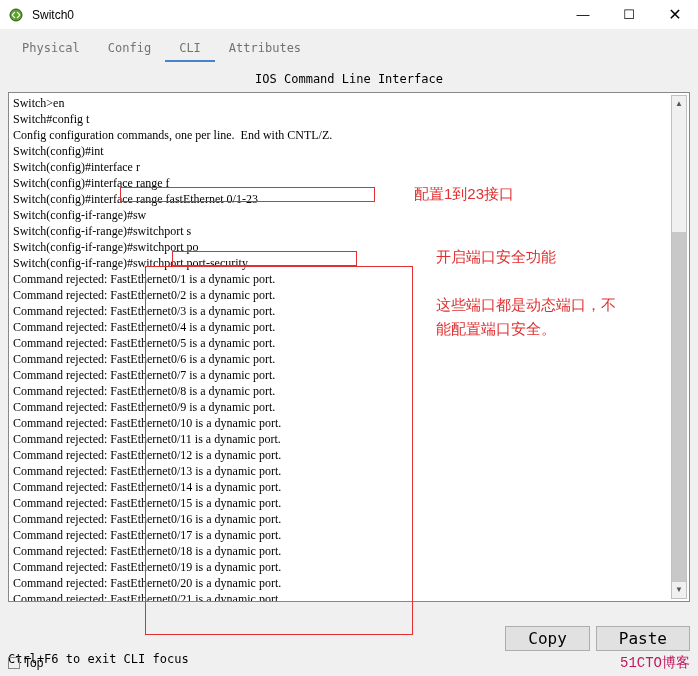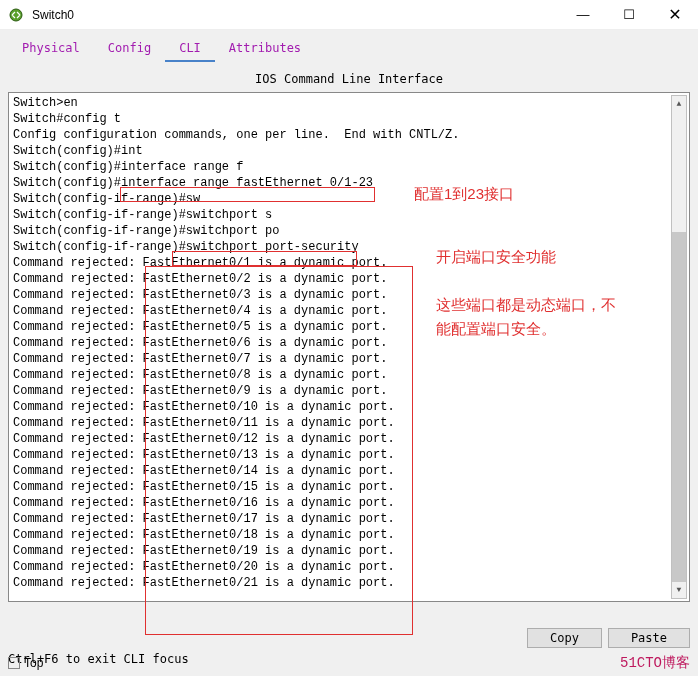--- a/index.html
+++ b/index.html
@@ -4,32 +4,32 @@
 <style>
   * { margin: 0; padding: 0; box-sizing: border-box; }
   body { font-family: "Segoe UI", Arial, sans-serif; background: #fff; width: 698px; height: 676px; overflow: hidden; position: relative; }
   .titlebar { background: #fff; height: 30px; display: flex; align-items: center; border-bottom: 1px solid #eee; }
   .titlebar-icon { width: 16px; height: 16px; margin-left: 8px; display: inline-flex; align-items: center; justify-content: center; }
   .titlebar-title { font-size: 12px; margin-left: 8px; flex: 1; }
   .win-btn { width: 46px; height: 30px; display: flex; align-items: center; justify-content: center; font-size: 13px; color: #000; }
   .win-close { font-size: 16px; }
   .container { background: #f0f0f0; padding: 8px 8px 0 8px; height: 646px; position: relative; }
   .tab-row { display: flex; gap: 0; font-family: "SimSun","NSimSun",monospace; font-size: 12px; }
-  .tab { padding: 3px 14px 5px 14px; cursor: pointer; color: #a21caf; }
+  .tab { padding: 3px 14px 5px 14px; cursor: pointer; color: #737373; }
   .tab.active { border-bottom: 2px solid #4882c9; }
   .cli-title { text-align: center; font-family: "SimSun","NSimSun",monospace; font-size: 12px; margin: 10px 0 6px 0; }
-  .terminal { border: 1px solid #888; background: #fff; font-family: Liberation Mono, monospace; font-size: 12px; line-height: 16px; height: 510px; overflow: hidden; position: relative; padding: 2px 4px; }
+  .terminal { border: 1px solid #888; background: #fff; font-family: Liberation Serif, serif; font-size: 12px; line-height: 16px; height: 510px; overflow: hidden; position: relative; padding: 2px 4px; }
   .term-line { white-space: pre; }
   .scrollbar { position: absolute; right: 2px; top: 2px; width: 16px; height: 504px; background: #f0f0f0; border: 1px solid #c0c0c0; }
   .sb-btn { width: 14px; height: 16px; background: #f0f0f0; display: flex; align-items: center; justify-content: center; font-size: 8px; color: #555; }
   .sb-track { height: 470px; position: relative; }
   .sb-thumb { position: absolute; left: 0; width: 14px; background: #c8c8c8; }
   .footer-row { display: flex; align-items: center; margin-top: 8px; font-family: "SimSun","NSimSun",monospace; font-size: 12px; }
   .footer-hint { flex: 1; margin-top: 42px; }
-  .btn { background: #e1e1e1; border: 1px solid #adadad; font-size: 12px; padding: 2px 22px; margin-left: 6px; cursor: pointer; font-family: "SimSun","NSimSun",monospace; }
+  .btn { background: #e1e1e1; border: 1px solid #adadad; font-size: 16px; padding: 2px 22px; margin-left: 6px; cursor: pointer; font-family: "SimSun","NSimSun",monospace; }
   .redbox { position: absolute; border: 1.5px solid #e03030; pointer-events: none; }
   .note { position: absolute; color: #e03030; font-family: "SimSun","Microsoft YaHei",sans-serif; font-size: 15px; white-space: nowrap; }
   .top-row { position: absolute; bottom: 6px; left: 8px; display: flex; align-items: center; gap: 4px; font-size: 12px; }
   .chk { width: 12px; height: 12px; border: 1px solid #888; display: inline-block; }
   .watermark { position: absolute; bottom: 4px; right: 8px; color: #be185d; font-size: 14px; font-family: Liberation Mono, monospace; }
 </style>
 </head>
 <body>
 
 <div class="titlebar">
@@ -55,20 +55,21 @@
   </div>
 
   <div class="cli-title">IOS Command Line Interface</div>
 
   <div class="terminal" id="terminal">
 
     <div class="term-line">Switch&gt;en</div>
       <div class="term-line">Switch#config t</div>
       <div class="term-line">Config configuration commands, one per line.  End with CNTL/Z.</div>
       <div class="term-line">Switch(config)#int</div>
+      <div class="term-line">Switch(config)#interface r</div>
       <div class="term-line">Switch(config)#interface range f</div>
       <div class="term-line">Switch(config)#interface range fastEthernet 0/1-23</div>
       <div class="term-line">Switch(config-if-range)#sw</div>
       <div class="term-line">Switch(config-if-range)#switchport s</div>
       <div class="term-line">Switch(config-if-range)#switchport po</div>
       <div class="term-line">Switch(config-if-range)#switchport port-security </div>
       <div class="term-line">Command rejected: FastEthernet0/1 is a dynamic port.</div>
       <div class="term-line">Command rejected: FastEthernet0/2 is a dynamic port.</div>
       <div class="term-line">Command rejected: FastEthernet0/3 is a dynamic port.</div>
       <div class="term-line">Command rejected: FastEthernet0/4 is a dynamic port.</div>

